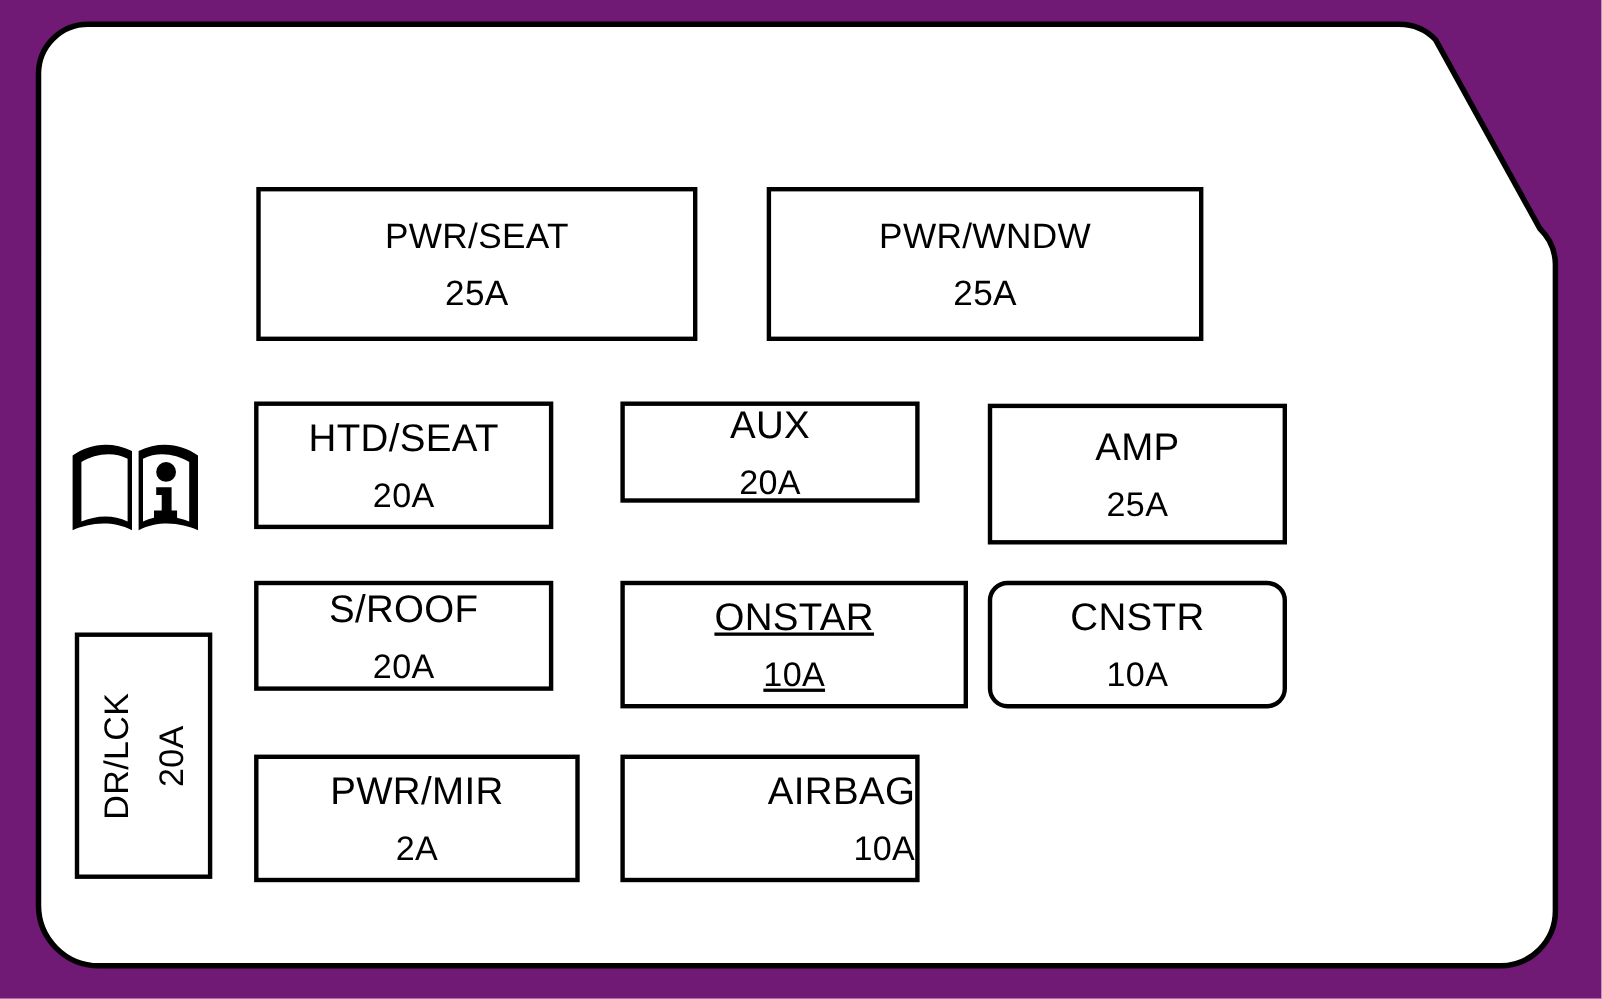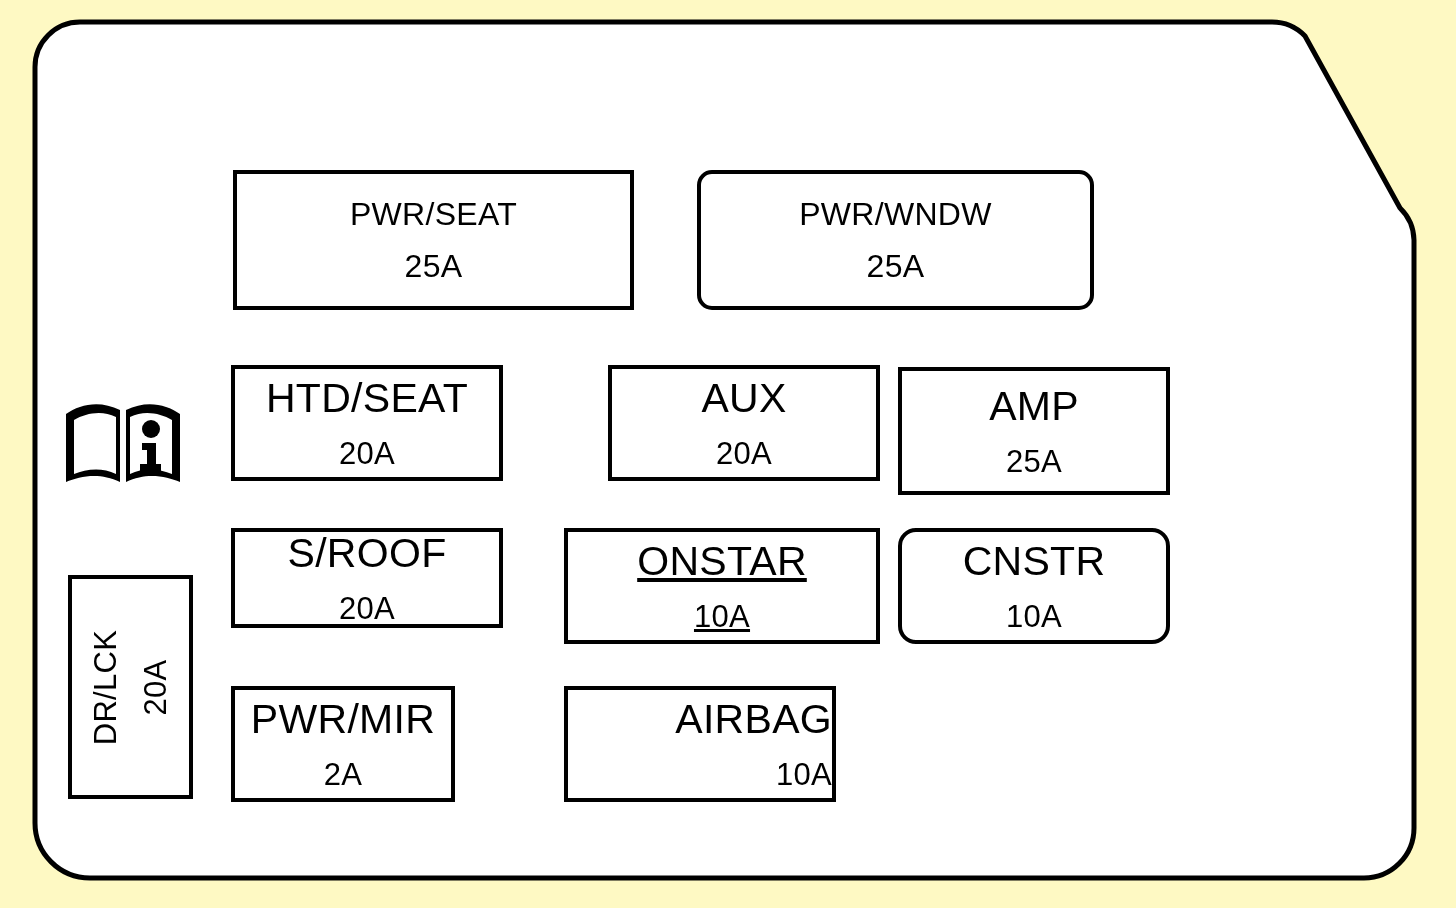--- a/index.html
+++ b/index.html
@@ -10,21 +10,21 @@
   }
   body {
     font-family: "Liberation Sans", sans-serif;
     -webkit-font-smoothing: antialiased;
   }
 
   #stage {
     position: relative;
     width: 1456px;
     height: 908px;
-    background: #fef9c3;
+    background: #701a75;
     overflow: hidden;
   }
 
   
   #panel-outline {
     position: absolute;
     left: 0;
     top: 0;
     width: 1456px;
     height: 908px;
@@ -37,21 +37,21 @@
     border: 4px solid #000000;
     background: #ffffff;
     display: flex;
     flex-direction: column;
     align-items: center;
     justify-content: center;
     color: #000000;
     line-height: 1.0;
   }
   .fuse .fuse-name {
-    font-size: 41px;
+    font-size: 35px;
     letter-spacing: 0.3px;
     white-space: nowrap;
   }
   .fuse .fuse-rating {
     font-size: 31px;
     letter-spacing: 0.3px;
     margin-top: 19px;
     white-space: nowrap;
   }
 
@@ -129,49 +129,49 @@
 
     <circle cx="87" cy="33" r="9" fill="#000000"></circle>
     <path d="M 78 47 L 92 47 L 92 68 L 97 68 L 97 75 L 76 75 L 76 68 L 83 68 L 83 54 L 78 54 Z" fill="#000000"></path>
   </svg>
 
   <div id="fuse-layer">
       <div class="fuse large" style="left: 233px; top: 170px; width: 401px; height: 140px;">
         <span class="fuse-name">PWR/SEAT</span>
         <span class="fuse-rating">25A</span>
       </div>
-      <div class="fuse large" style="left: 697px; top: 170px; width: 397px; height: 140px; border-radius: 15px;">
+      <div class="fuse large" style="left: 697px; top: 170px; width: 397px; height: 140px;">
         <span class="fuse-name">PWR/WNDW</span>
         <span class="fuse-rating">25A</span>
       </div>
       <div class="fuse" style="left: 231px; top: 365px; width: 272px; height: 116px;">
         <span class="fuse-name">HTD/SEAT</span>
         <span class="fuse-rating">20A</span>
       </div>
-      <div class="fuse" style="left: 564px; top: 365px; width: 272px; height: 116px; margin-left: 44px;">
+      <div class="fuse" style="left: 564px; top: 365px; width: 272px; height: 92px;">
         <span class="fuse-name">AUX</span>
         <span class="fuse-rating">20A</span>
       </div>
       <div class="fuse" style="left: 898px; top: 367px; width: 272px; height: 128px;">
         <span class="fuse-name">AMP</span>
         <span class="fuse-rating">25A</span>
       </div>
       <div class="fuse" style="left: 231px; top: 528px; width: 272px; height: 100px;">
         <span class="fuse-name">S/ROOF</span>
         <span class="fuse-rating">20A</span>
       </div>
       <div class="fuse" style="left: 564px; top: 528px; width: 316px; height: 116px; text-decoration: underline;">
         <span class="fuse-name">ONSTAR</span>
         <span class="fuse-rating">10A</span>
       </div>
       <div class="fuse" style="left: 898px; top: 528px; width: 272px; height: 116px; border-radius: 18px;">
         <span class="fuse-name">CNSTR</span>
         <span class="fuse-rating">10A</span>
       </div>
-      <div class="fuse" style="left: 231px; top: 686px; width: 224px; height: 116px;">
+      <div class="fuse" style="left: 231px; top: 686px; width: 296px; height: 116px;">
         <span class="fuse-name">PWR/MIR</span>
         <span class="fuse-rating">2A</span>
       </div>
       <div class="fuse" style="left: 564px; top: 686px; width: 272px; height: 116px; align-items: flex-end;">
         <span class="fuse-name">AIRBAG</span>
         <span class="fuse-rating">10A</span>
       </div>
       <div class="fuse vertical" style="left: 68px; top: 575px; width: 125px; height: 224px;">
         <div class="rot">
           <span class="fuse-name">DR/LCK</span>

